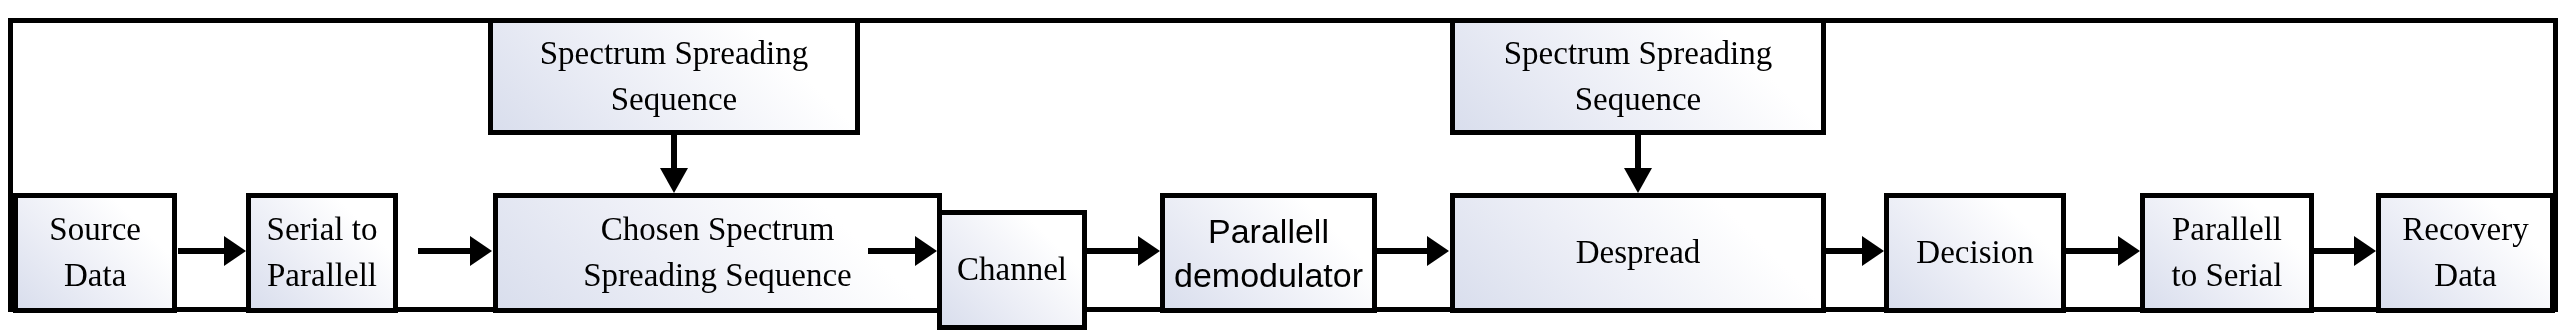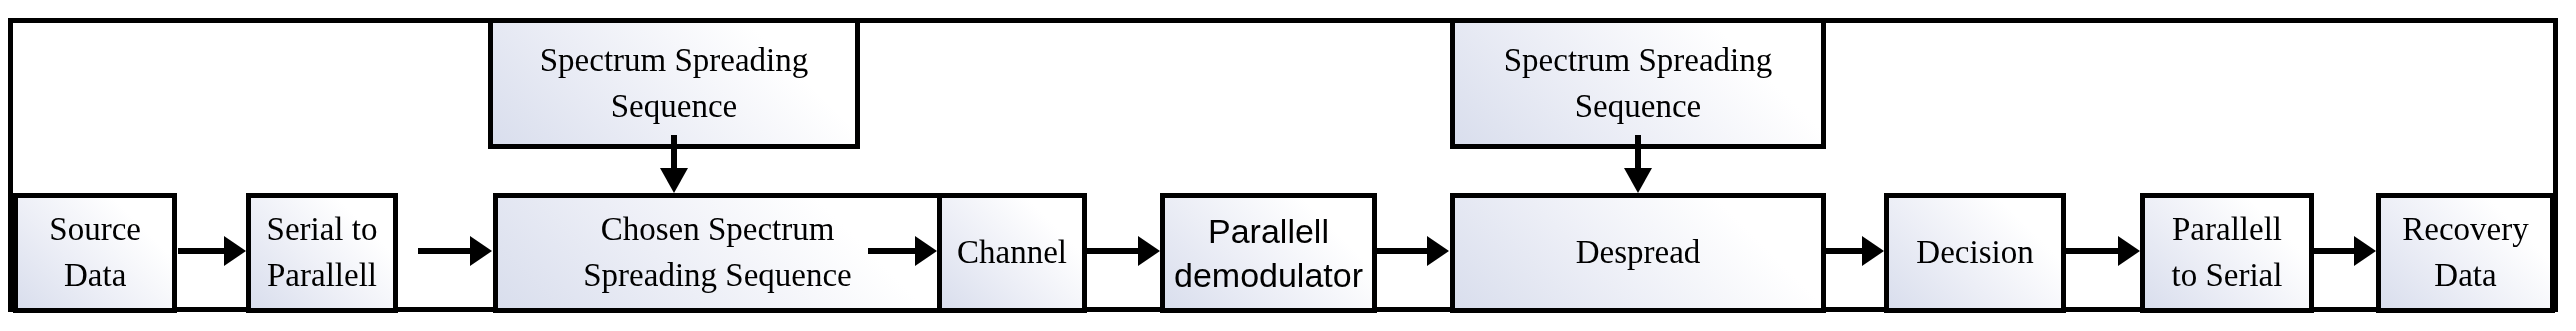--- a/index.html
+++ b/index.html
@@ -41,21 +41,21 @@
     text-align: center;
     white-space: pre-line;
   }
   .box.sans .lbl {
     font-family: "Liberation Sans", "DejaVu Sans", sans-serif;
     font-size: 34px;
     line-height: 1.3;
   }
   
   .row { top: 193px; height: 120px; }
-  .toprow { top: 18px; height: 131px; }
+  .toprow { top: 18px; height: 117px; }
 
   
   .arrow-h {
     position: absolute;
     top: 248px;
     height: 5.8px;
     background: #000000;
   }
   .arrow-h .head {
     position: absolute;
@@ -114,21 +114,21 @@
 Data</span>
   </div>
   <div class="box row" style="left:246px; width:152px;">
     <span class="lbl">Serial to
 Parallell</span>
   </div>
   <div class="box row" style="left:493px; width:449px;">
     <span class="lbl">Chosen Spectrum
 Spreading Sequence</span>
   </div>
-  <div class="box row" style="left:937px; width:150px;">
+  <div class="box row" style="left:937px; width:150px;margin-top:17px;">
     <span class="lbl">Channel</span>
   </div>
   <div class="box row sans" style="left:1160px; width:217px;">
     <span class="lbl">Parallell
 demodulator</span>
   </div>
   <div class="box row" style="left:1450px; width:376px;">
     <span class="lbl">Despread</span>
   </div>
   <div class="box row" style="left:1884px; width:182px;">

